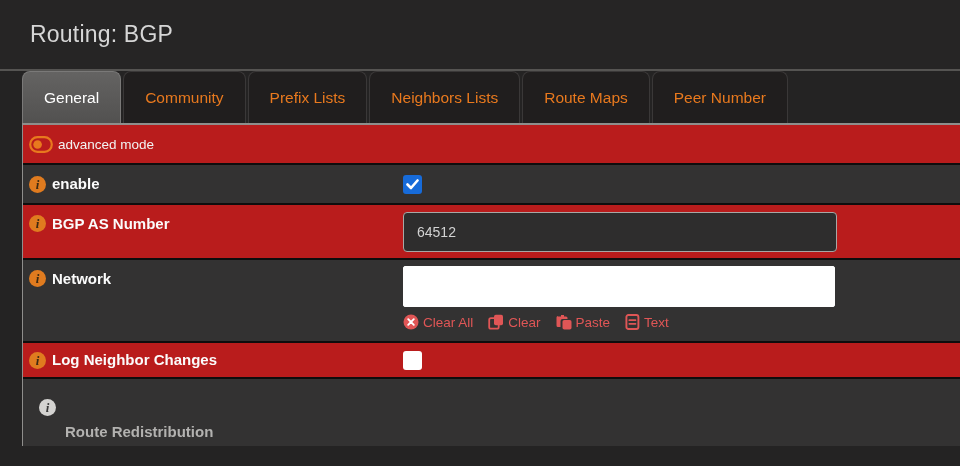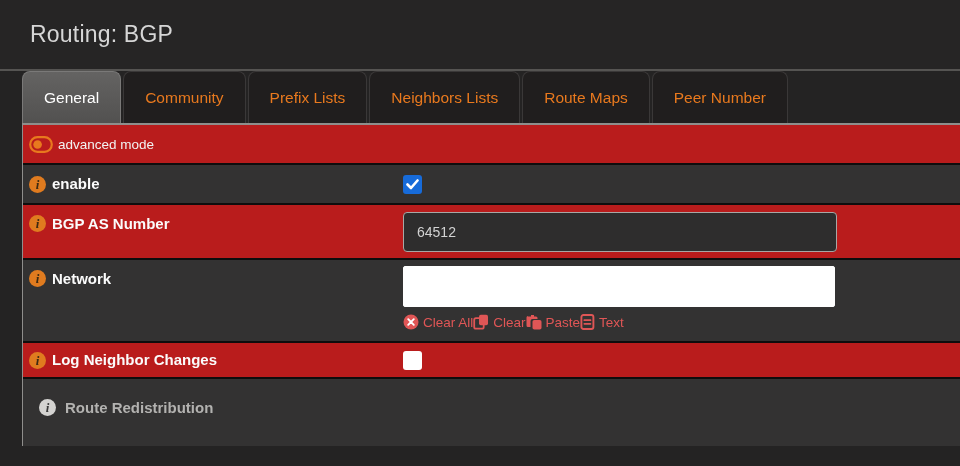--- a/index.html
+++ b/index.html
@@ -155,34 +155,35 @@
     font-size: 14px;
     padding: 0 10px;
     font-family: "Liberation Sans", sans-serif;
     outline: none;
   }
   
   .token-actions {
     display: flex;
     align-items: flex-end;
     margin-top: 7px;
+    gap: 15px;
   }
   .token-link {
     display: inline-flex;
     align-items: center;
     gap: 4px;
     color: #e05656;
     font-size: 13.5px;
     cursor: pointer;
     text-decoration: none;
   }
   .token-link svg { display: block; }
   
   .row-redis .label-cell { padding: 20px 0 0 16px; }
-  .row-redis .row-label { color: #b3b2b0; margin-left: 9px; }
+  .row-redis .row-label { color: #b3b2b0; margin-left: 9px; margin-top: 24px; }
   .toggle-icon svg { display: block; }
 </style>
 </head>
 <body>
 
 <div class="page-header">
   <div class="page-title">Routing: BGP</div>
 </div>
 
 <div class="tabs">

